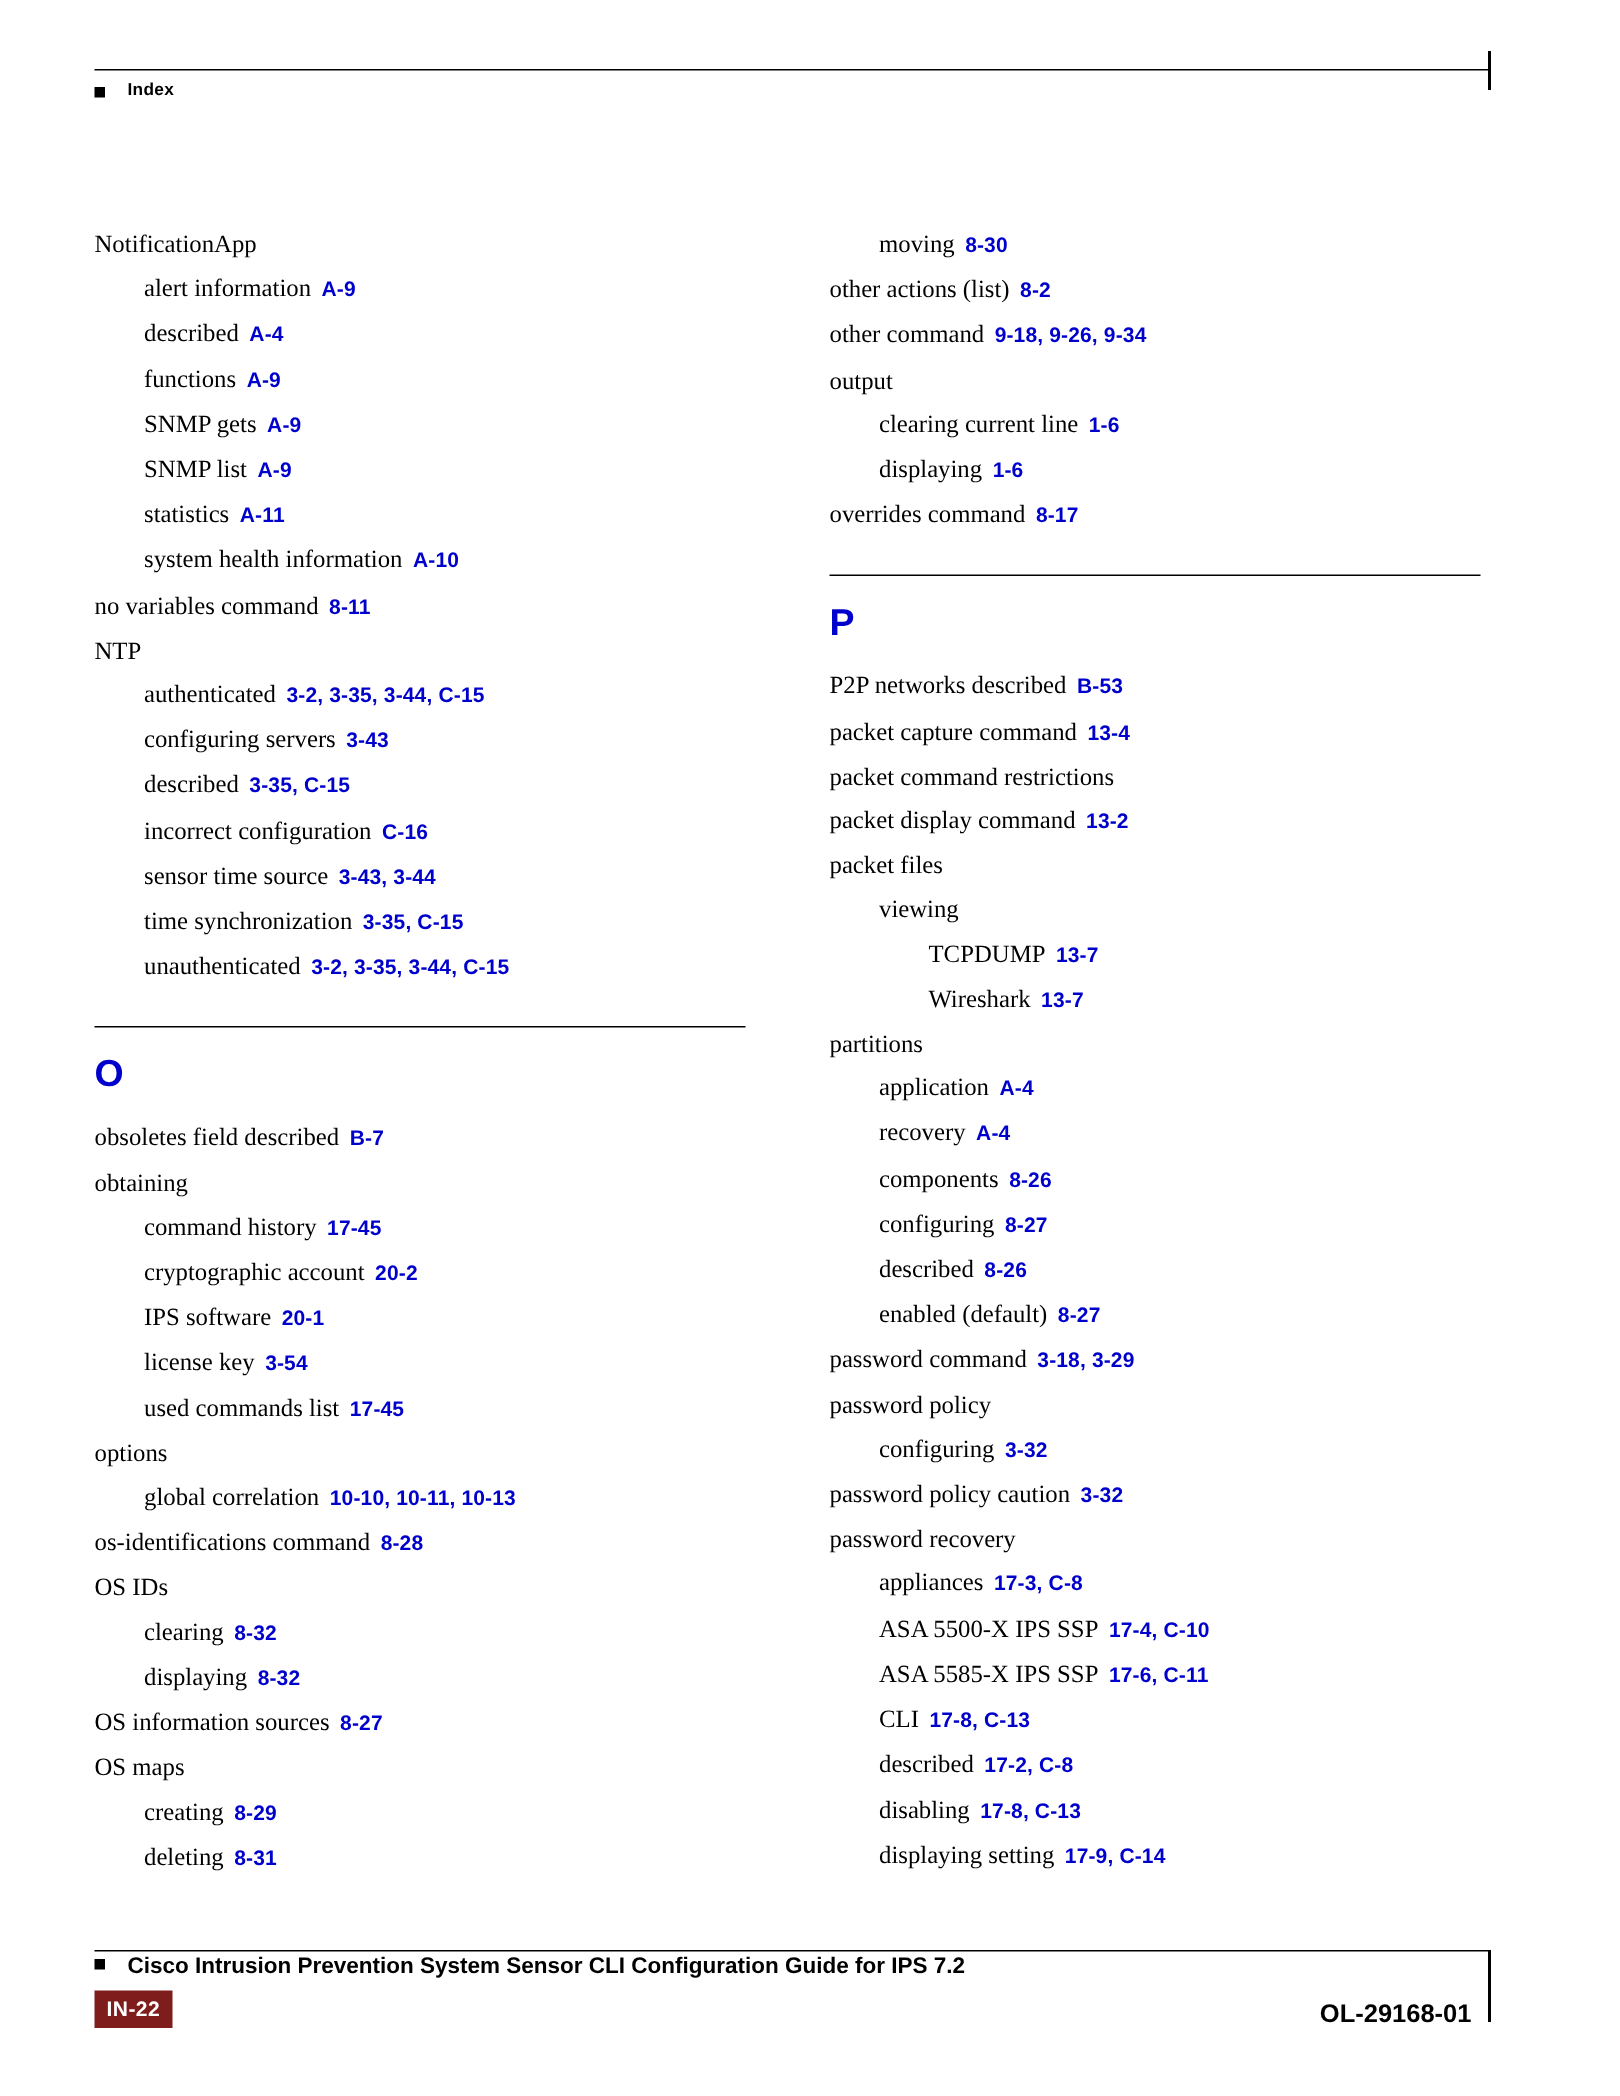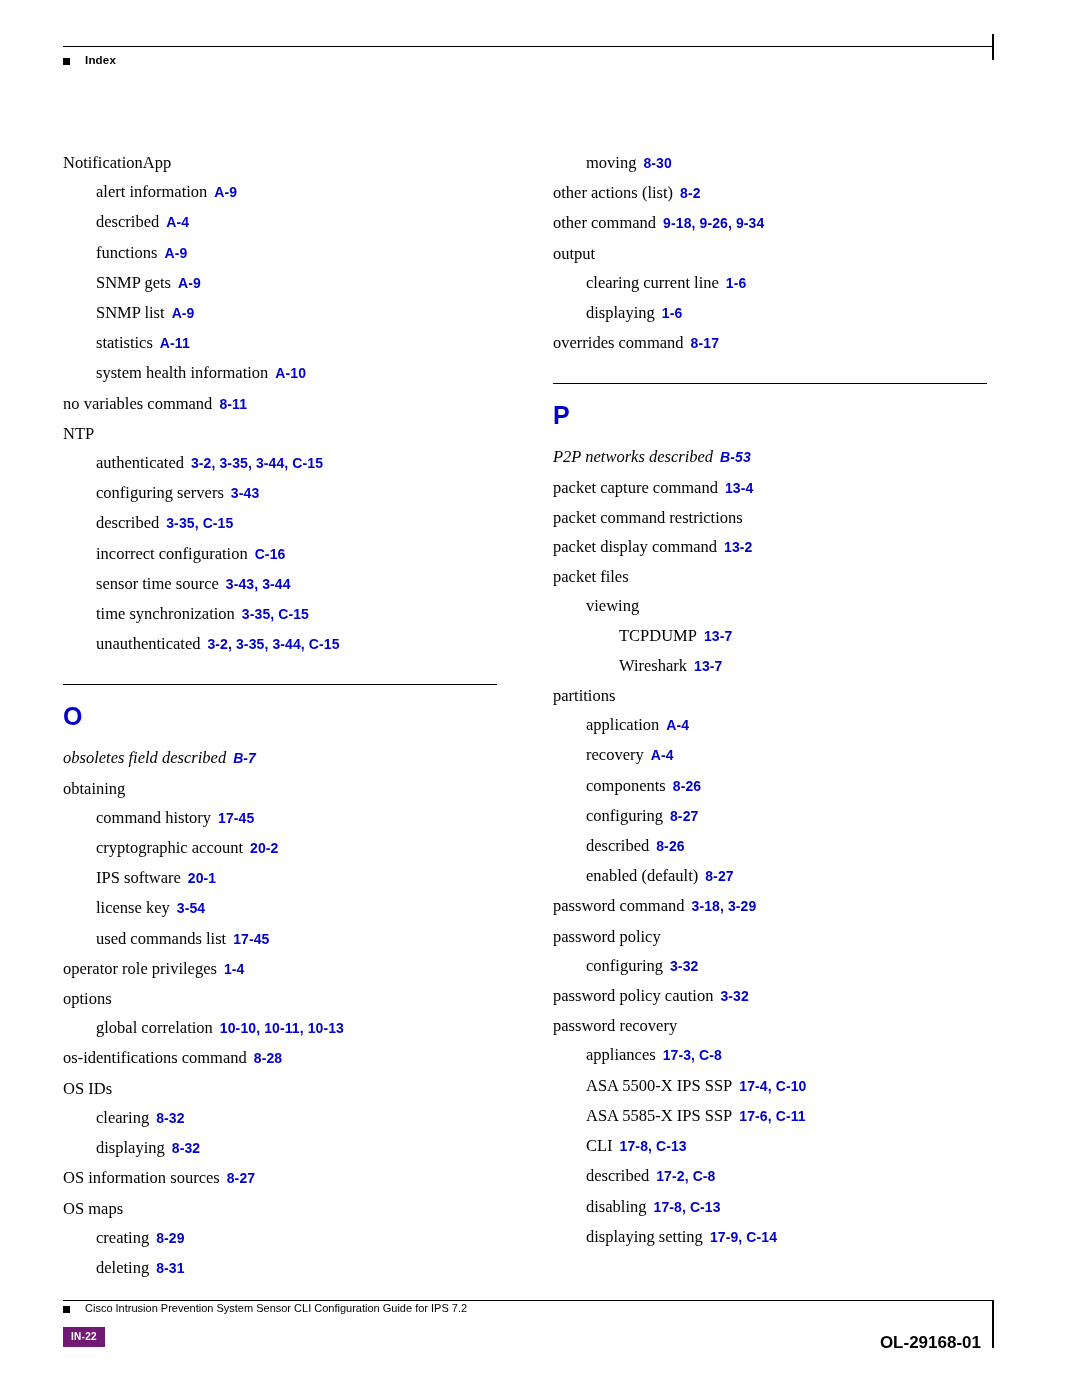--- a/index.html
+++ b/index.html
@@ -107,21 +107,21 @@
   }
   .section-letter {
     font-family: "Liberation Sans", sans-serif;
     font-weight: bold;
     font-size: 25px;
     color: #0000cc;
     margin-top: 16px;
     margin-bottom: 10px;
     line-height: 30px;
   }
-  .section + .entry { margin-top: 12px; font-style: italic; }
+  .section + .entry { margin-top: 12px; }
 
   
   .footer {
     position: absolute;
     left: 63px;
     top: 1300px;
     width: 930px;
     height: 80px;
   }
   .footer-rule {
@@ -146,33 +146,33 @@
     left: 0px;
     width: 7px;
     height: 7px;
     background: #000000;
   }
   .footer-title {
     position: absolute;
     top: 2px;
     left: 22px;
     font-family: "Liberation Sans", sans-serif;
-    font-weight: normal;
-    font-size: 11px;
+    font-weight: bold;
+    font-size: 15px;
     color: #000000;
   }
   .page-num-box {
     position: absolute;
     top: 27px;
     left: 0px;
-    background: #701a75;
+    background: #7f1d1d;
     color: #ffffff;
     font-family: "Liberation Sans", sans-serif;
     font-weight: bold;
-    font-size: 10px;
+    font-size: 14px;
     padding: 4px 8px 5px 8px;
     letter-spacing: 0.3px;
   }
   .doc-id {
     position: absolute;
     top: 33px;
     right: 12px;
     font-family: "Liberation Sans", sans-serif;
     font-weight: bold;
     font-size: 17px;
@@ -221,21 +221,20 @@
         <div class="section-rule"></div>
         <div class="section-letter">O</div>
       </div>
       <div class="entry lvl0"><span>obsoletes field described</span><span class="ref">B-7</span></div>
       <div class="entry lvl0"><span>obtaining</span></div>
       <div class="entry lvl1"><span>command history</span><span class="ref">17-45</span></div>
       <div class="entry lvl1"><span>cryptographic account</span><span class="ref">20-2</span></div>
       <div class="entry lvl1"><span>IPS software</span><span class="ref">20-1</span></div>
       <div class="entry lvl1"><span>license key</span><span class="ref">3-54</span></div>
       <div class="entry lvl1"><span>used commands list</span><span class="ref">17-45</span></div>
-      <div class="entry lvl0"><span>operator role privileges</span><span class="ref">1-4</span></div>
       <div class="entry lvl0"><span>options</span></div>
       <div class="entry lvl1"><span>global correlation</span><span class="ref">10-10, 10-11, 10-13</span></div>
       <div class="entry lvl0"><span>os-identifications command</span><span class="ref">8-28</span></div>
       <div class="entry lvl0"><span>OS IDs</span></div>
       <div class="entry lvl1"><span>clearing</span><span class="ref">8-32</span></div>
       <div class="entry lvl1"><span>displaying</span><span class="ref">8-32</span></div>
       <div class="entry lvl0"><span>OS information sources</span><span class="ref">8-27</span></div>
       <div class="entry lvl0"><span>OS maps</span></div>
       <div class="entry lvl1"><span>creating</span><span class="ref">8-29</span></div>
       <div class="entry lvl1"><span>deleting</span><span class="ref">8-31</span></div>

